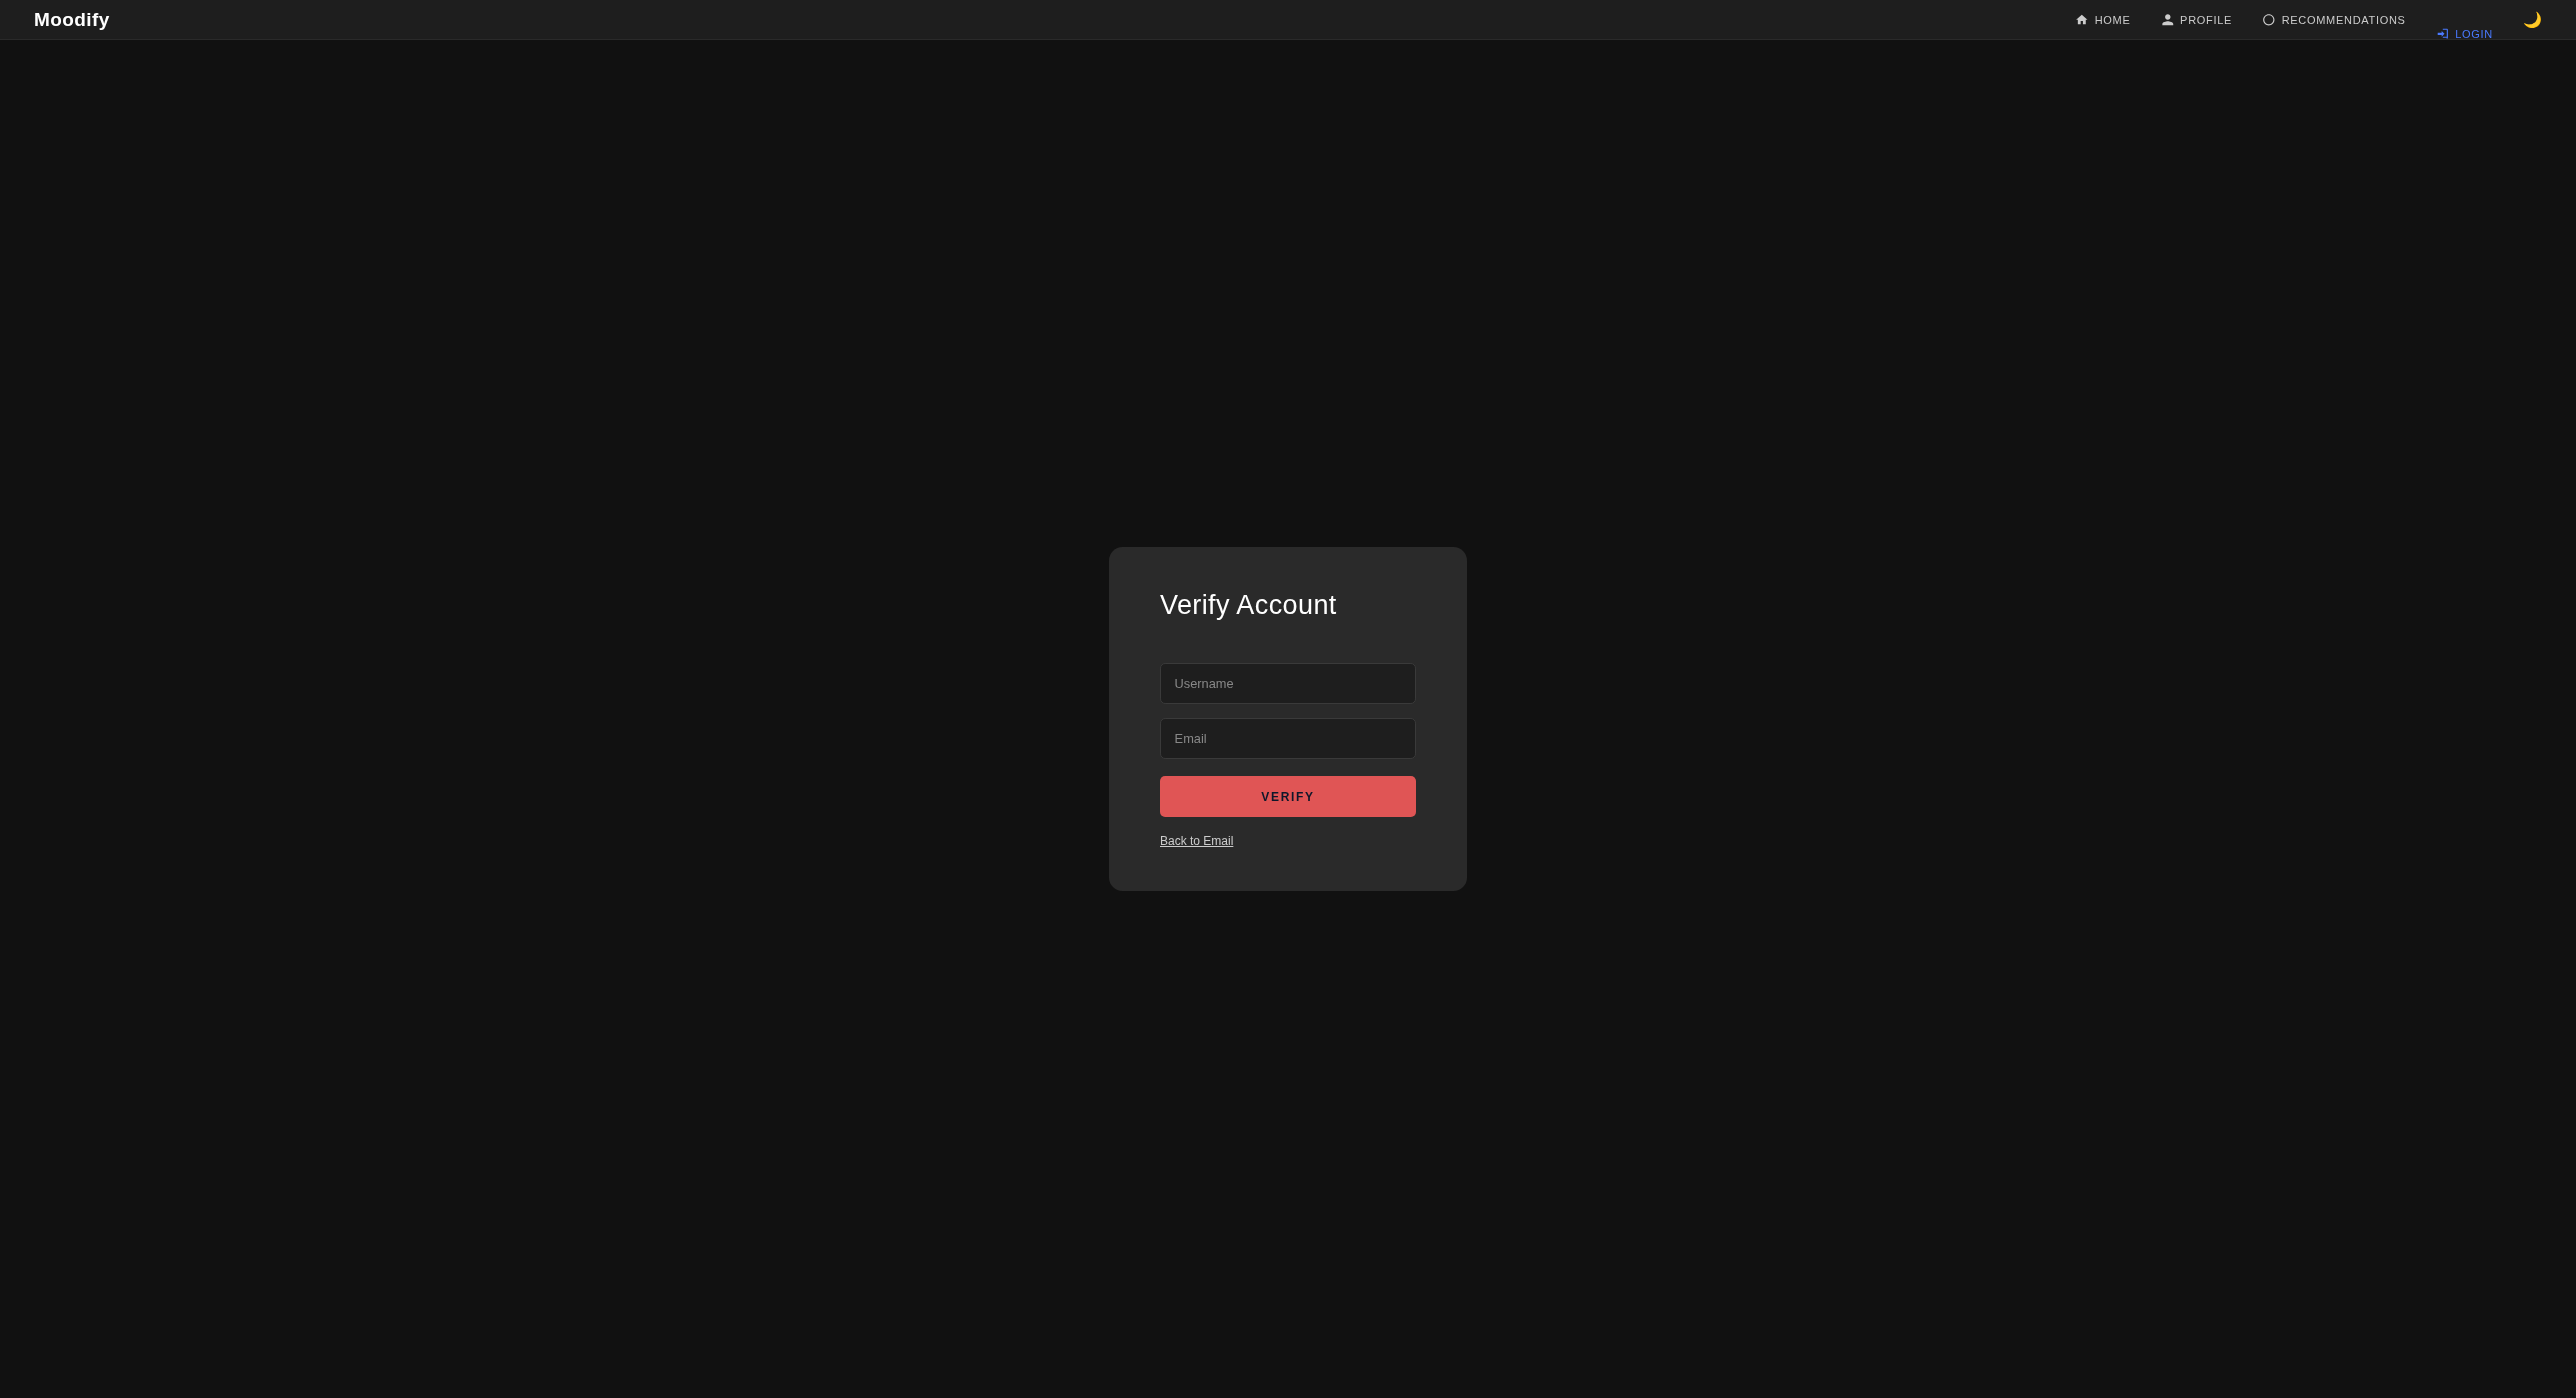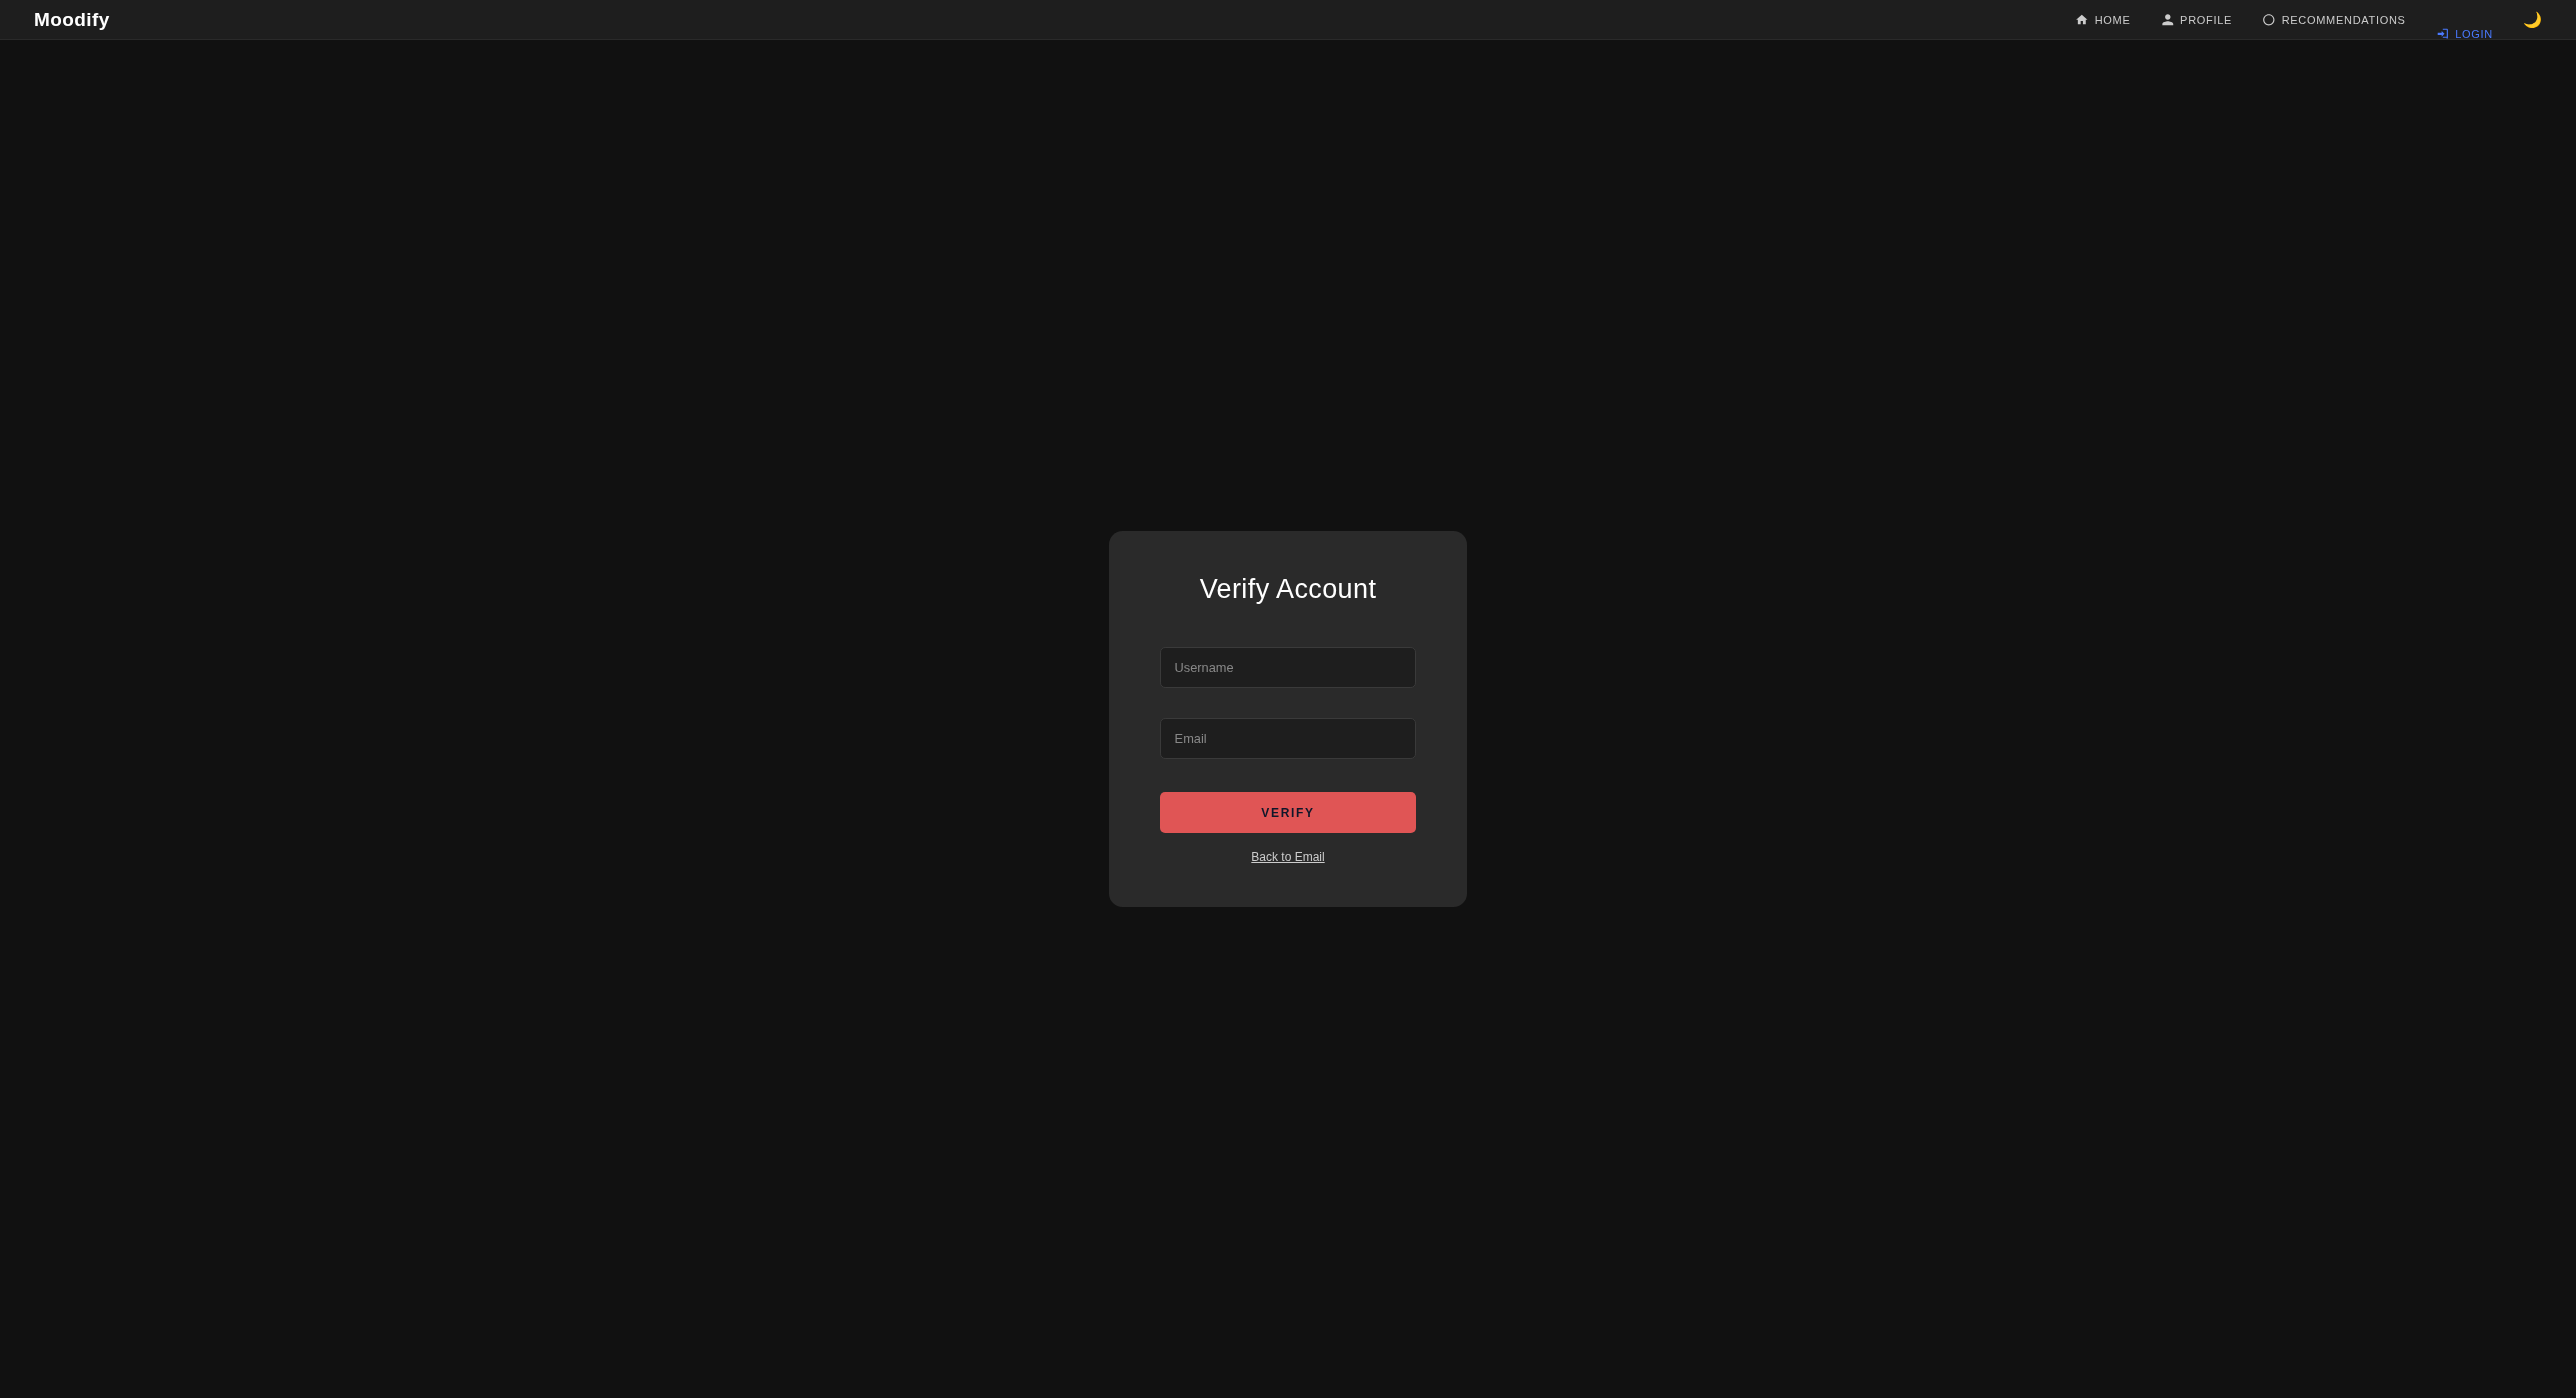--- a/index.html
+++ b/index.html
@@ -88,21 +88,21 @@
     }
 
     
     .card {
       background-color: #2a2a2a;
       border-radius: 13.6px;
       padding: 43px 51px 43px 51px;
       width: 358px;
       display: flex;
       flex-direction: column;
-      align-items: center;
+      align-items: flex-start;
       gap: 0;
     }
 
     .card-title {
       font-size: 27px;
       font-weight: 300;
       color: #ffffff;
       text-align: center;
       margin-bottom: 24px;
       letter-spacing: 0.4px;
@@ -116,21 +116,21 @@
 
     .input-field {
       background-color: #1e1e1e;
       border: 0.9px solid #3a3a3a;
       border-radius: 5.1px;
       padding: 12px 13.6px;
       color: #aaaaaa;
       font-size: 12.8px;
       width: 100%;
       outline: none;
-      margin-bottom: 30px;
+      margin-bottom: 14px;
       transition: border-color 0.2s;
     }
 
     .input-field::placeholder {
       color: #888888;
     }
 
     .verify-button {
       background-color: #e05555;
       color: #0f172a;

